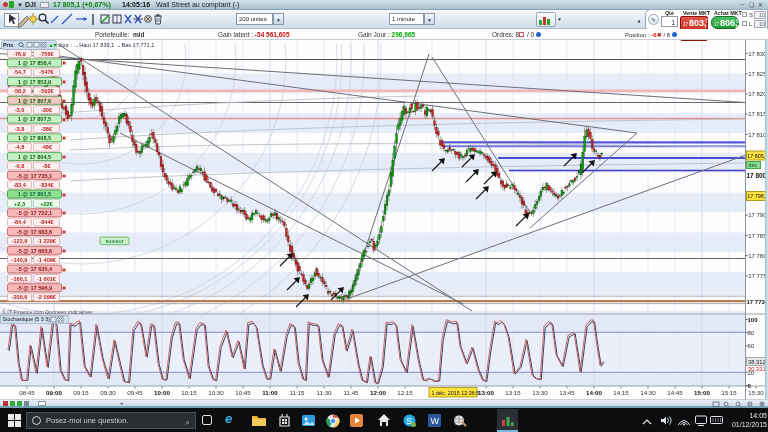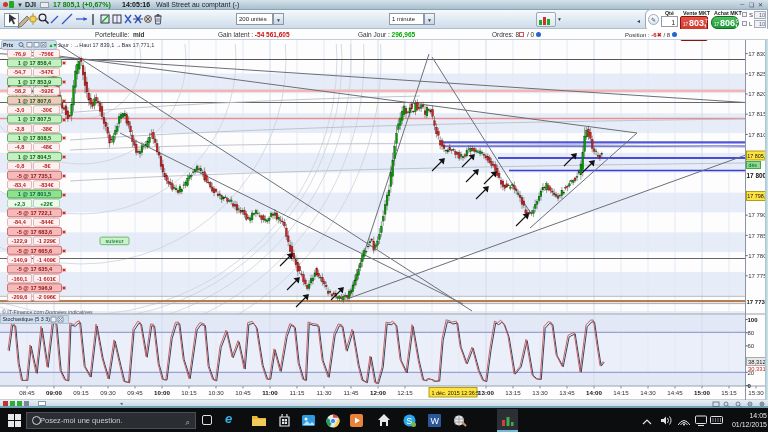--- a/index.html
+++ b/index.html
@@ -1120,21 +1120,21 @@
  <svg class="abs" style="left:8px;top:6px" width="13" height="13" viewBox="0 0 13 13">
       <g fill="#e8e8e8">
         <rect x="0" y="0" width="6" height="6"></rect>
         <rect x="7" y="0" width="6" height="6"></rect>
         <rect x="0" y="7" width="6" height="6"></rect>
         <rect x="7" y="7" width="6" height="6"></rect>
       </g>
     </svg>
  <div class="abs" style="left:26px;top:3.5px;width:170px;height:17px;background:#2a2e33;border:1px solid #4a5056;color:#c9ced4;font-size:7.5px;line-height:16px">
    <span class="abs" style="left:5px;top:3.5px;width:9px;height:9px;border:1.2px solid #cfd4da;border-radius:50%"></span>
-   <span style="margin-left:13px">Posez-moi une question.</span>
+   <span style="margin-left:19px">Posez-moi une question.</span>
    <span class="abs" style="right:5px;top:2px;font-size:8px;color:#cfd4da">⌕</span>
  </div>
  <span class="abs" style="left:202px;top:6.5px;width:10px;height:10px;border:1.3px solid #dfe3e8;border-radius:2px"></span>
  <span class="abs" style="left:225px;top:3px;font-size:13px;color:#35b3e8;font-weight:bold;font-style:italic">e</span>
  <svg class="abs" style="left:252px;top:7px" width="14" height="11">
       <path d="M0 1 h5 l1.5 2 h7.5 v8 h-14 z" fill="#e8b53a"></path>
       <path d="M0 4 h14 v7 h-14 z" fill="#f2ca5a"></path>
     </svg>
  <svg class="abs" style="left:278px;top:6px" width="13" height="13">
       <path d="M2 3 h9 v9 h-9 z" fill="none" stroke="#e8e8e8" stroke-width="1.2"></path>

